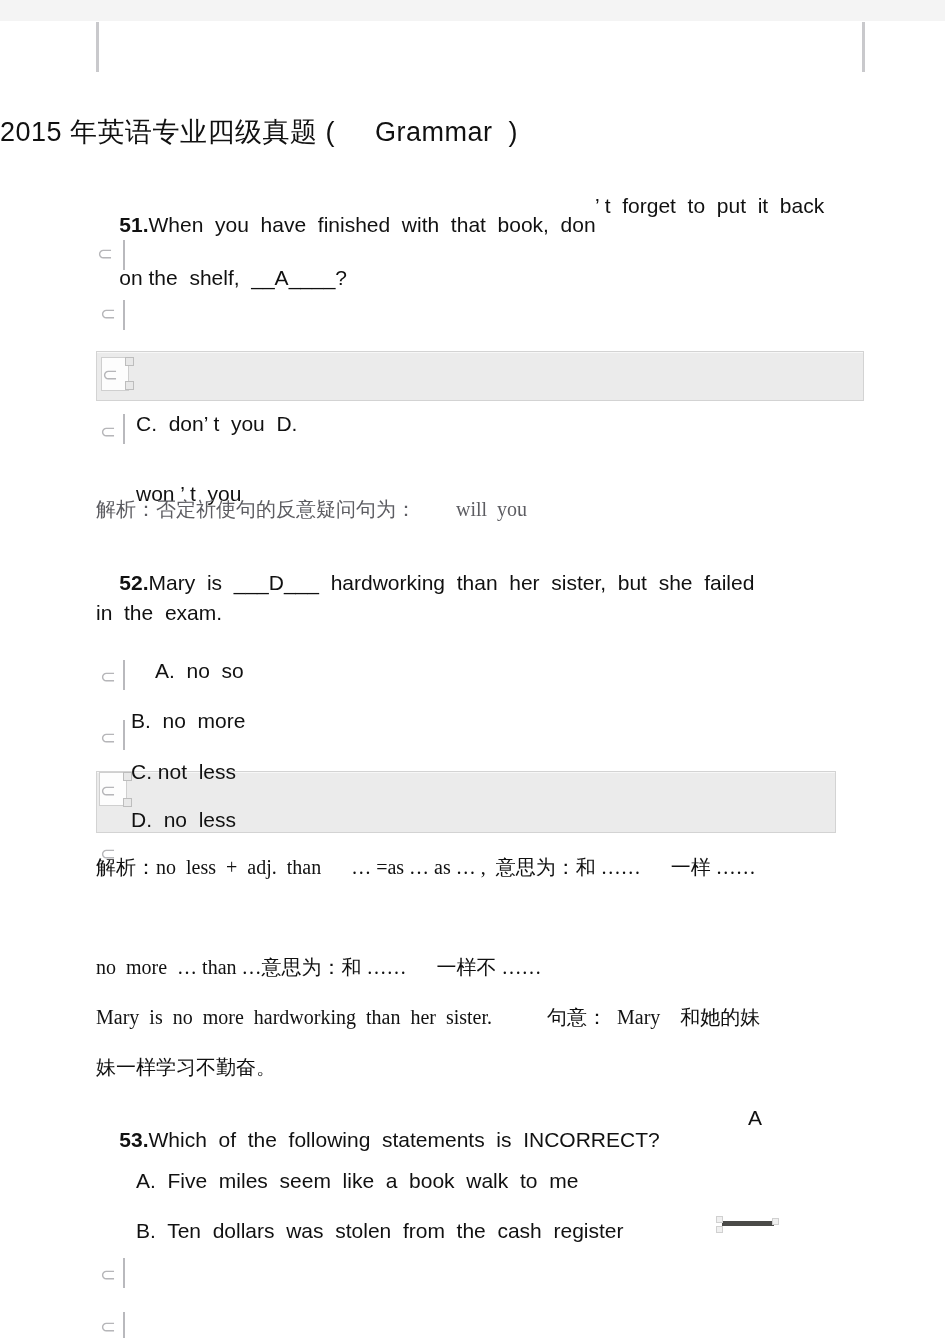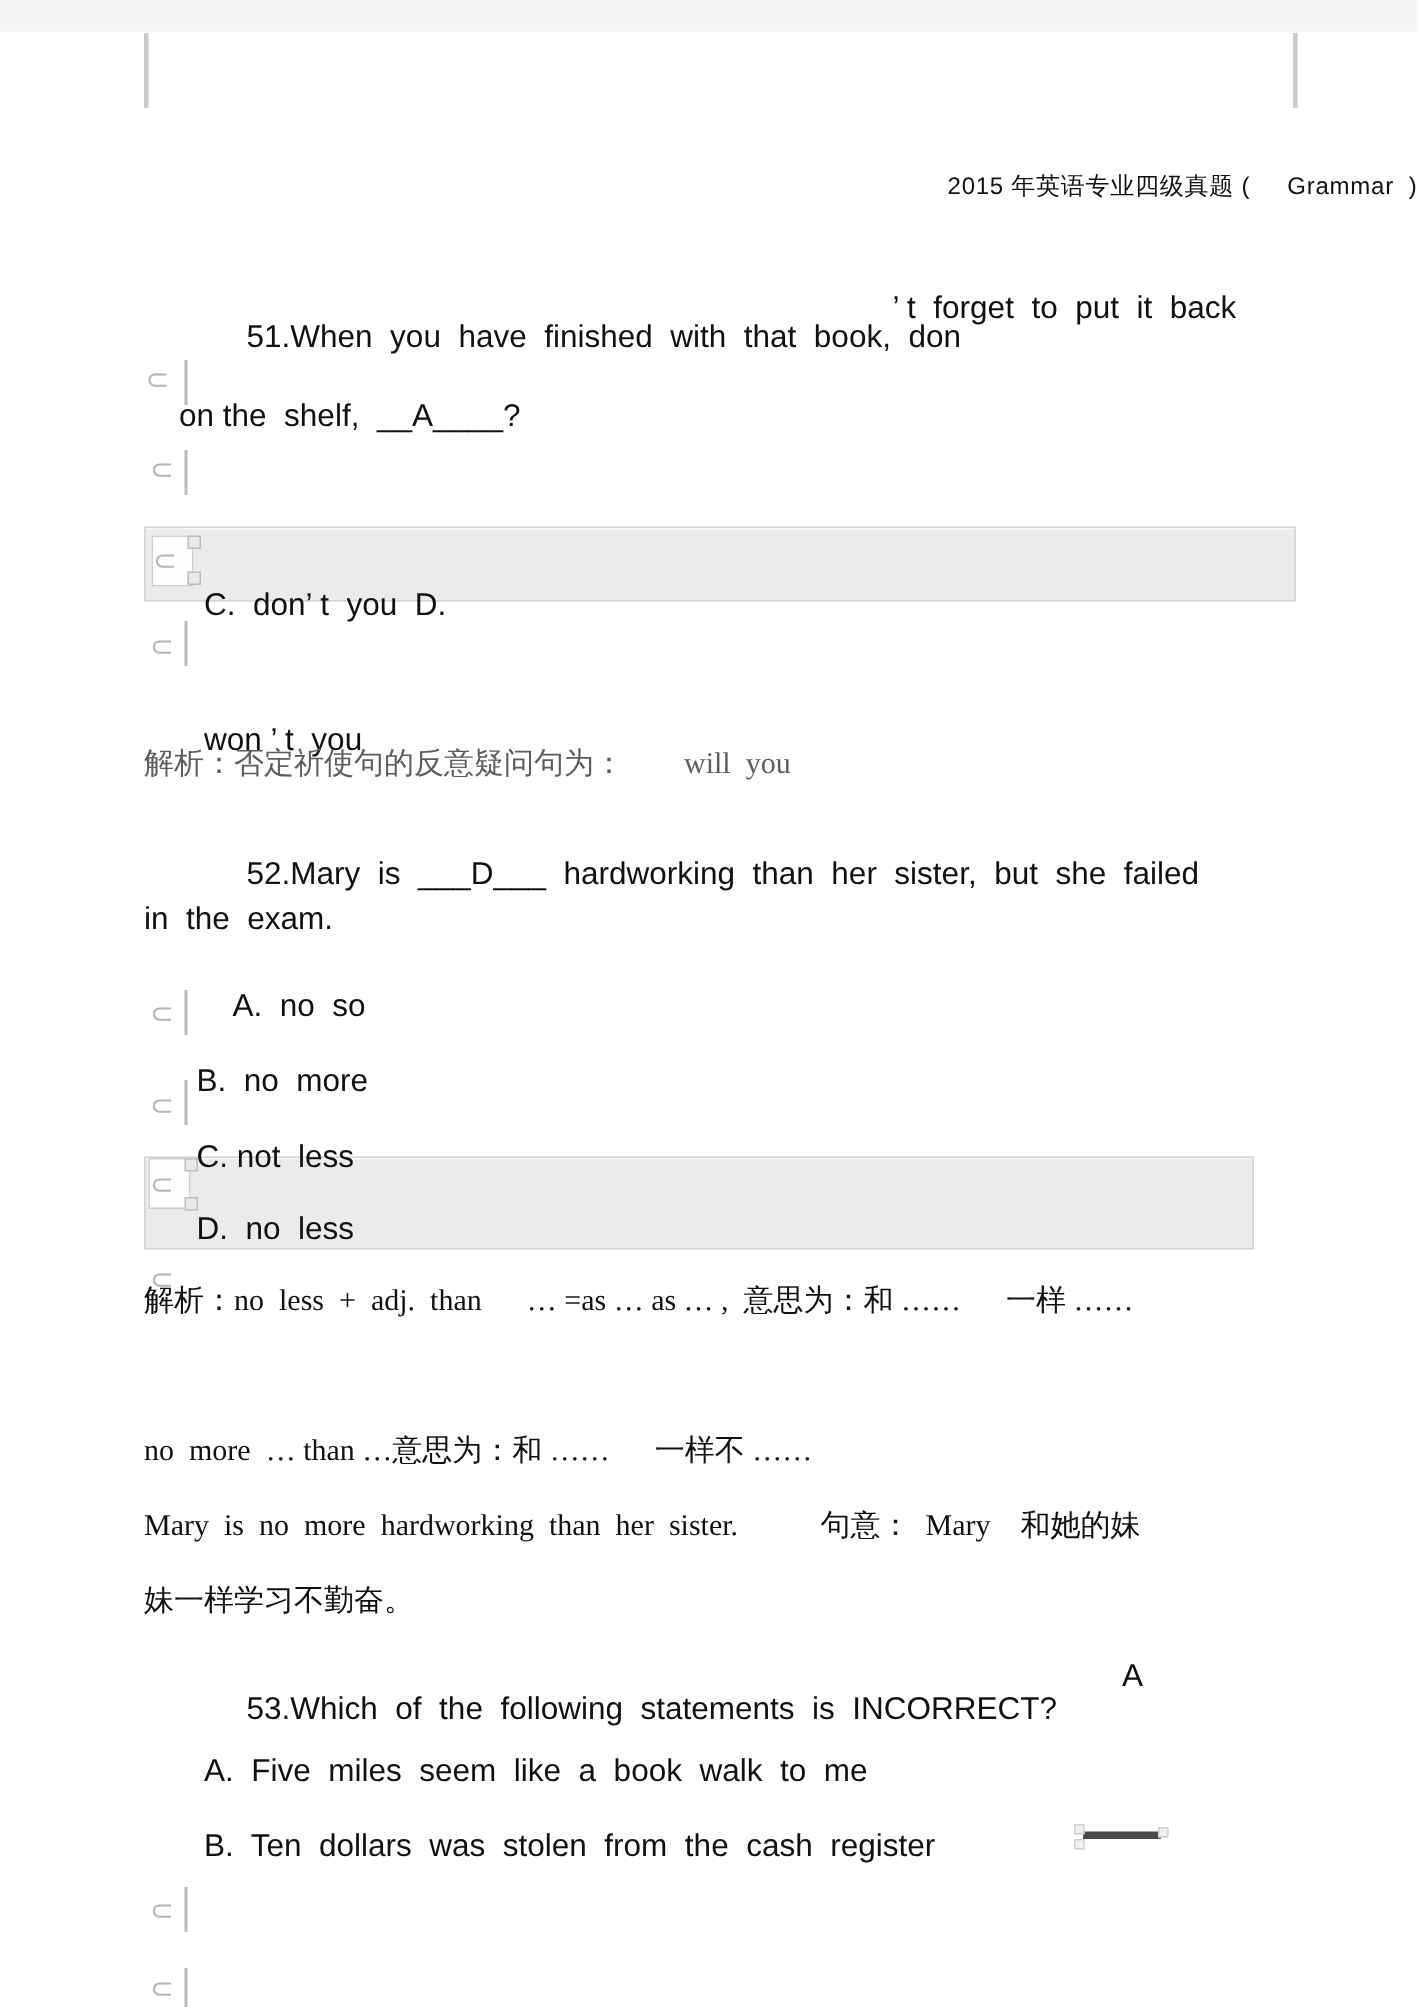--- a/index.html
+++ b/index.html
@@ -40,37 +40,37 @@
   }
   .crop-tick.left  { left: 96px; }
   .crop-tick.right { left: 862px; }
 
   
   .doc-title {
     position: absolute;
     left: 0;
     top: 114px;
     width: 945px;
-    text-align: right;
-    font-size: 16px;
+    text-align: left;
+    font-size: 27px;
     letter-spacing: 0.5px;
     white-space: pre;
     color: #111;
   }
 
   
   .line {
     position: absolute;
     white-space: pre;
     font-size: 21px;
     line-height: 1.1;
     color: #111;
   }
   .qtext { font-weight: normal; }
-  .num-bold { font-weight: normal; margin-left: 45px; }
+  .num-bold { font-weight: bold; }
 
   .line.analysis {
     color: #5d5d62;
     font-family: "Liberation Serif", "DejaVu Serif", serif;
     font-size: 20px;
   }
   .line.cn {
     font-family: "Liberation Serif", "DejaVu Serif", serif;
     font-size: 20px;
     color: #111;
@@ -171,21 +171,21 @@
 
   <div class="grey-bar" style="left:96px; top:351px; width:766px; height:48px;"></div>
   <div class="handle-box" style="left:101px; top:357px;"></div>
   <div class="handle-nub" style="left:125px; top:357px;"></div>
   <div class="handle-nub" style="left:125px; top:381px;"></div>
   <div class="radio-ghost" style="left:102px; top:366px;"></div>
   <div class="option-line" style="left:140px; top:363px;"></div>
 
   <div class="radio-ghost" style="left:100px; top:423px;"></div>
   <div class="caret-bar" style="left:123px; top:414px;"></div>
-  <div class="option-line" style="left:136px; top:392px;">C.  don’ t  you  D.</div>
+  <div class="option-line" style="left:136px; top:412px;">C.  don’ t  you  D.</div>
 
   <div class="option-line" style="left:136px; top:452px;margin-top:30px;">won ’ t  you</div>
 
   <div class="line analysis" style="left:96px; top:498px;">解析：否定祈使句的反意疑问句为：        will  you</div>
 
   <div class="line" style="left:96px; top:548px;">
     <span class="num-bold">52.</span><span class="qtext">Mary  is  ___D___  hardworking  than  her  sister,  but  she  failed</span>
   </div>
   <div class="line" style="left:96px; top:601px;">in  the  exam.</div>
 

